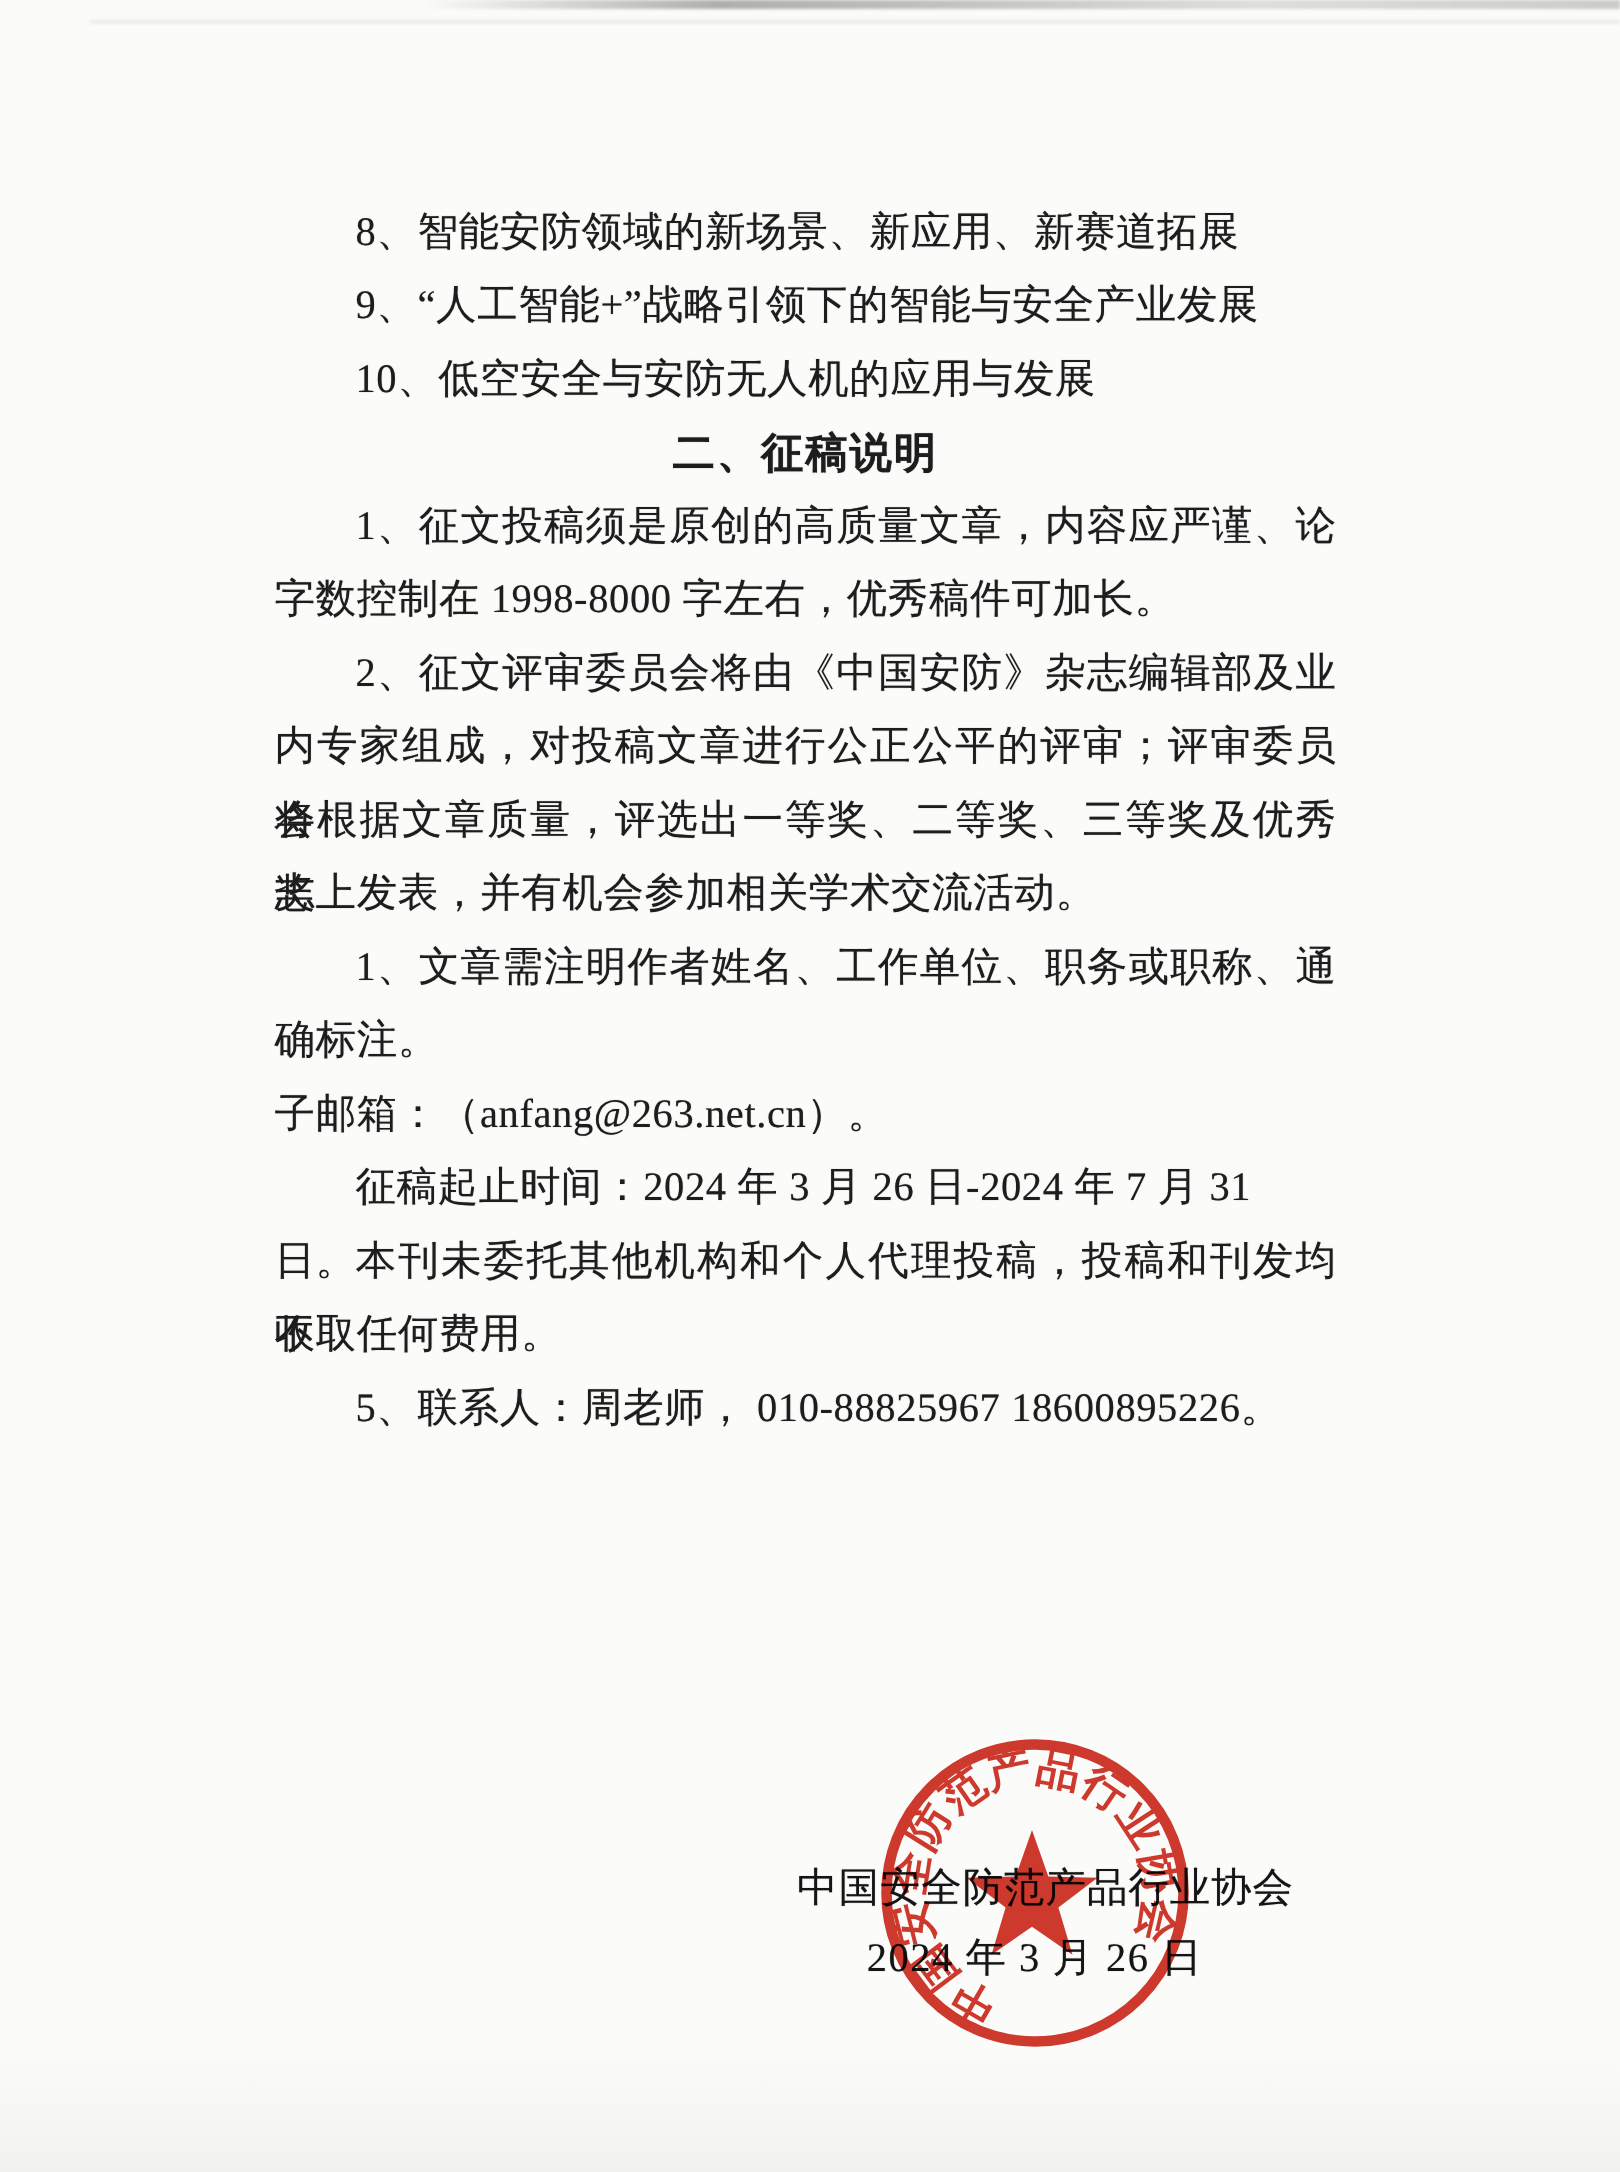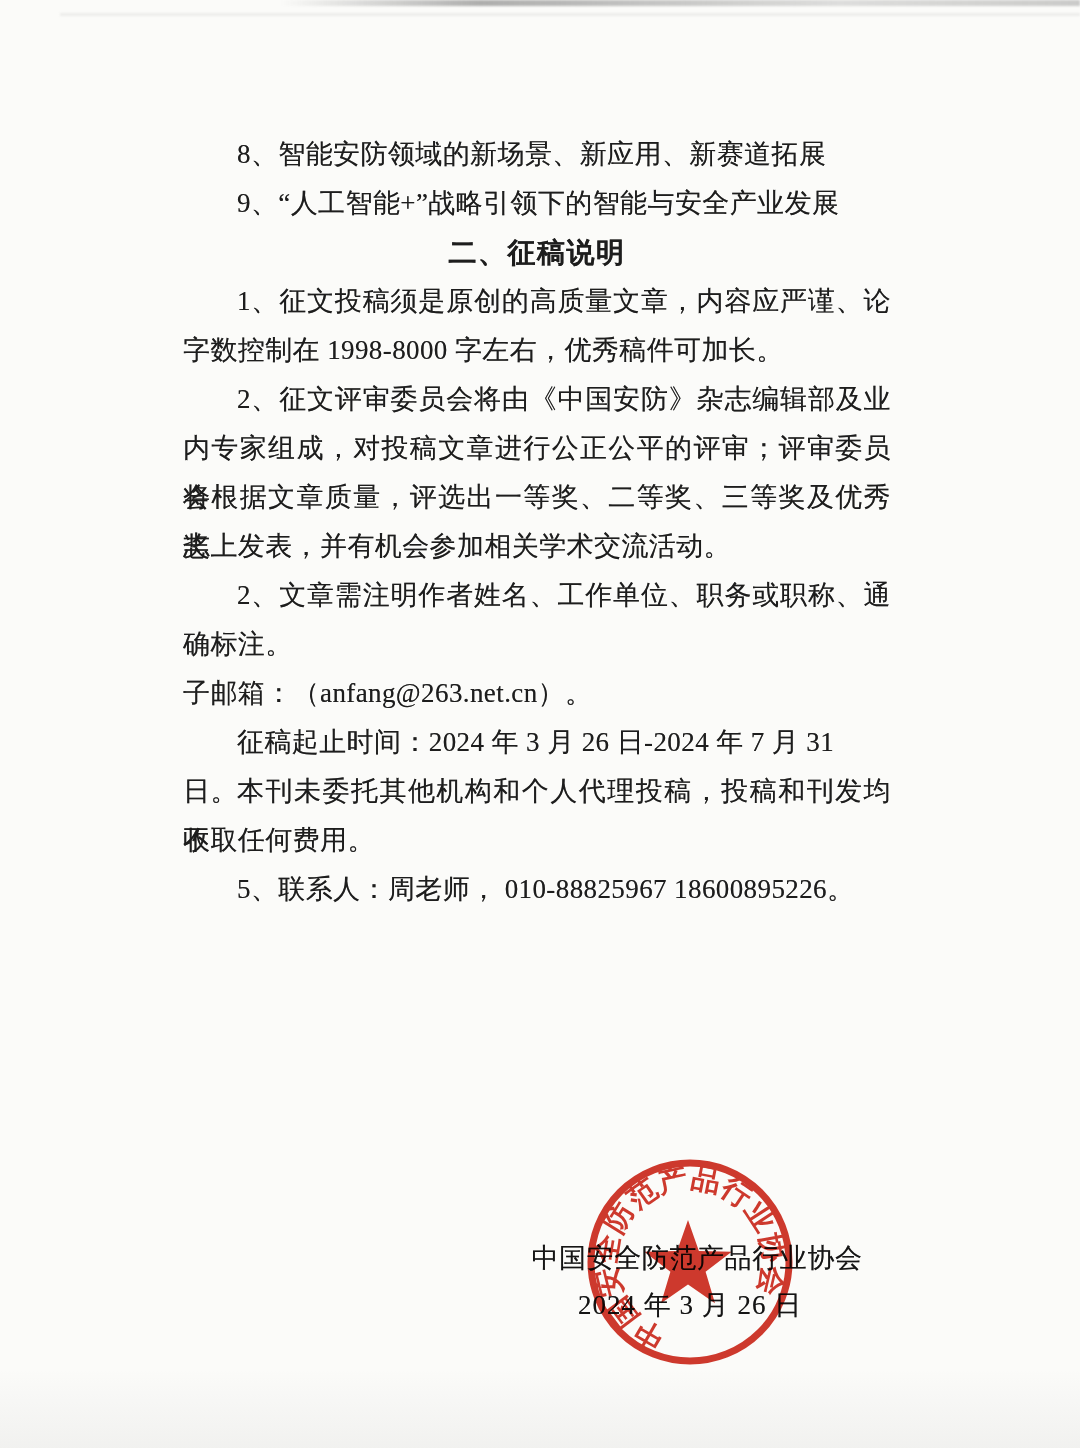--- a/index.html
+++ b/index.html
@@ -62,28 +62,29 @@
 <body>
 
 <div class="page">
 
   <div class="artifact-top"></div>
   <div class="artifact-top2"></div>
 
   <main class="content">
     <div class="line indent">8、智能安防领域的新场景、新应用、新赛道拓展</div>
     <div class="line indent">9、“人工智能+”战略引领下的智能与安全产业发展</div>
+    <div class="line indent">10、低空安全与安防无人机的应用与发展</div>
     <div class="line heading">二、征稿说明</div>
     <div class="line indent justify">1、征文投稿须是原创的高质量文章，内容应严谨、论</div>
     <div class="line">字数控制在 1998-8000 字左右，优秀稿件可加长。</div>
     <div class="line indent justify">2、征文评审委员会将由《中国安防》杂志编辑部及业</div>
     <div class="line justify">内专家组成，对投稿文章进行公正公平的评审；评审委员会</div>
     <div class="line justify">将根据文章质量，评选出一等奖、二等奖、三等奖及优秀奖</div>
     <div class="line">志上发表，并有机会参加相关学术交流活动。</div>
-    <div class="line indent justify">2、文章需注明作者姓名、工作单位、职务或职称、通</div>
+    <div class="line indent justify">1、文章需注明作者姓名、工作单位、职务或职称、通</div>
     <div class="line">确标注。</div>
     <div class="line">子邮箱：（anfang@263.net.cn）。</div>
     <div class="line indent">征稿起止时间：2024 年 3 月 26 日-2024 年 7 月 31 日。</div>
     <div class="line indent justify">本刊未委托其他机构和个人代理投稿，投稿和刊发均不</div>
     <div class="line">收取任何费用。</div>
     <div class="line indent">5、联系人：周老师，  010-88825967   18600895226。</div>
   </main>
 
   <div class="signature">
     <div class="sig-org">中国安全防范产品行业协会</div>

